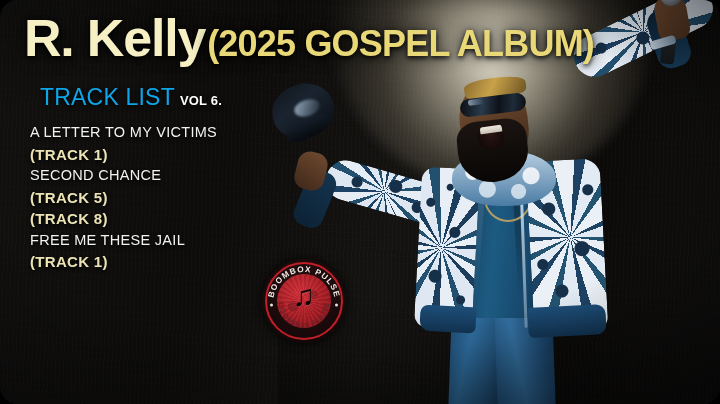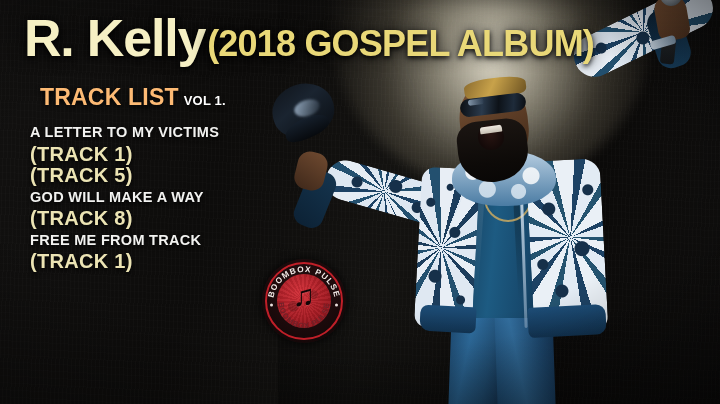--- a/index.html
+++ b/index.html
@@ -10,20 +10,21 @@
   body {
     font-family: "Liberation Sans", sans-serif;
   }
 
   .canvas {
     position: relative;
     width: 720px;
     height: 404px;
     overflow: hidden;
     background: #0a0908;
+    border-radius: 18px;
   }
 
   
   .bg-base {
     position: absolute;
     inset: 0;
     background:
       linear-gradient(105deg, #121110 0%, #0d0c0b 32%, #141311 55%, #0b0a09 78%, #121110 100%);
   }
   .bg-texture {
@@ -336,51 +337,51 @@
   .tracklist-head {
     position: absolute;
     left: 40px;
     top: 84px;
     display: flex;
     align-items: baseline;
     white-space: nowrap;
   }
   .tl-main {
     font-size: 23px;
-    font-weight: 700;
+    font-weight: 400;
     letter-spacing: 0.2px;
-    color: #fdba74;
+    color: #0ea5e9;
     text-shadow: 0 2px 5px rgba(0,0,0,0.95);
   }
   .tl-vol {
     font-size: 13px;
     font-weight: 700;
     letter-spacing: 0.2px;
     color: #ffffff;
     margin-left: 5px;
     text-shadow: 0 2px 5px rgba(0,0,0,0.95);
   }
 
   .tracks {
     position: absolute;
     left: 30px;
     top: 122px;
     width: 280px;
   }
   .track-title {
     font-size: 14.5px;
-    font-weight: 700;
+    font-weight: 400;
     letter-spacing: 0.3px;
     color: #f2f2f0;
     line-height: 21.5px;
     white-space: nowrap;
     text-shadow: 0 2px 4px rgba(0,0,0,0.95);
   }
   .track-num {
-    font-size: 20px;
+    font-size: 15px;
     font-weight: 700;
     letter-spacing: 0.3px;
     color: #ece4b4;
     line-height: 21.5px;
     white-space: nowrap;
     text-shadow: 0 2px 4px rgba(0,0,0,0.95);
   }
 
   
   .badge {
@@ -500,42 +501,42 @@
     <div class="pf shades"></div>
     <div class="pf shades-glint"></div>
 
     <div class="pf-shade"></div>
   </div>
 
   <div class="bg-vignette"></div>
 
   <div class="title-row">
     <span class="title-main">R. Kelly</span>
-    <span class="title-sub">(2018 GOSPEL ALBUM)</span>
+    <span class="title-sub">(2025 GOSPEL ALBUM)</span>
   </div>
 
   <div class="tracklist-head">
     <span class="tl-main">TRACK LIST</span>
-    <span class="tl-vol">VOL 1.</span>
+    <span class="tl-vol">VOL 6.</span>
   </div>
 
   <div class="tracks">
     <div>
       <div class="track-title">A LETTER TO MY VICTIMS</div>
       <div class="track-num">(TRACK 1)</div>
     </div>
     <div>
+      <div class="track-title">SECOND CHANCE</div>
       <div class="track-num">(TRACK 5)</div>
     </div>
     <div>
-      <div class="track-title">GOD WILL MAKE A WAY</div>
       <div class="track-num">(TRACK 8)</div>
     </div>
     <div>
-      <div class="track-title">FREE ME FROM TRACK</div>
+      <div class="track-title">FREE ME THESE JAIL</div>
       <div class="track-num">(TRACK 1)</div>
     </div>
   </div>
 
   <div class="badge">
     <div class="badge-outer"></div>
     <div class="badge-ring"></div>
     <div class="badge-inner"></div>
     <div class="badge-note">♫</div>
     <svg class="badge-arc-svg" viewBox="0 0 84 84">

